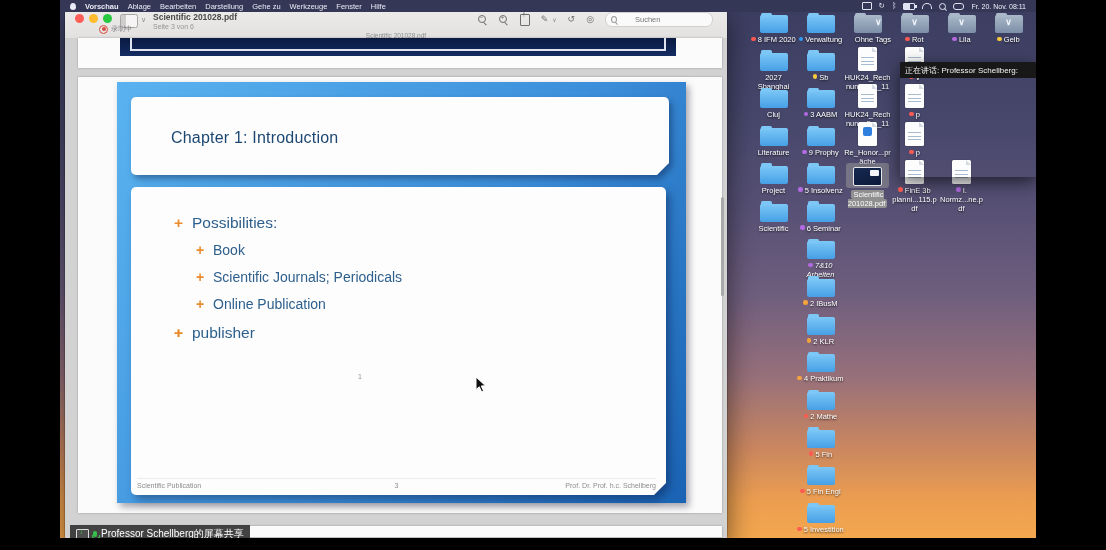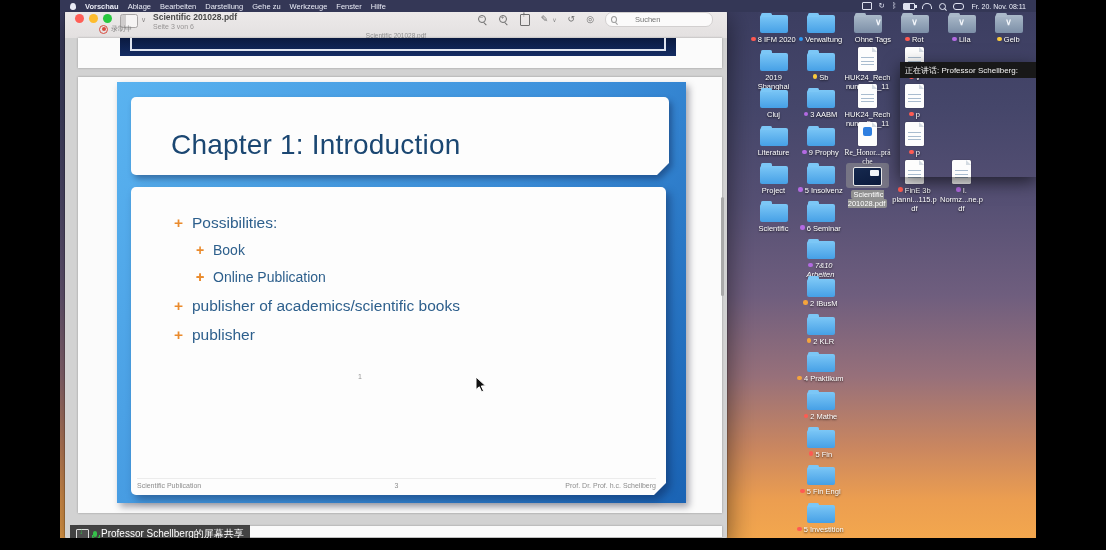--- a/index.html
+++ b/index.html
@@ -90,21 +90,21 @@
   .page-cur{top:39px;height:436px;}
   .page-next{top:488px;height:11px;}
 
   
   .slide{position:absolute;left:39px;top:5px;width:569px;height:421px;
     background:linear-gradient(125deg,#5ab3f0 0%,#3c8fda 55%,#1a63b4 100%);
     box-shadow:3px 4px 7px rgba(0,0,30,.35);}
   .cutcorner{clip-path:polygon(0 0,100% 0,100% calc(100% - 12px),calc(100% - 12px) 100%,0 100%);border-radius:5px;background:#fdfdfd;}
   .sbanner{position:absolute;left:14px;top:15px;width:538px;height:78px;
     filter:drop-shadow(3px 4px 3px rgba(8,20,60,.4));}
-  .sbanner .stitle{position:absolute;left:40px;top:32px;font-size:28px;color:#1b4772;letter-spacing:.2px;}
+  .sbanner .stitle{position:absolute;left:40px;top:32px;font-size:16px;color:#1b4772;letter-spacing:.2px;}
   .sbody{position:absolute;left:14px;top:105px;width:535px;height:308px;
     filter:drop-shadow(4px 5px 4px rgba(8,20,60,.4));}
   .bullets{position:absolute;left:0;top:21px;right:6px;}
   .bullet{position:relative;color:#2d5f8c;}
   .bullet .plus{position:absolute;color:#ea8b2d;font-weight:bold;}
   .bullet.lv1{font-size:15.5px;line-height:29px;padding-left:61px;}
   .bullet.lv1 .plus{left:43px;}
   .bullet.lv2{font-size:14px;line-height:27px;padding-left:82px;}
   .bullet.lv2 .plus{left:65px;}
   .stray{position:absolute;left:227px;top:186px;font-size:7px;color:#777;opacity:.8;}
@@ -219,21 +219,21 @@
         <div class="dicon t-smart" style="left: 925px; top: 12px;">
           <div class="art">
             <div class="shape"></div>
           </div>
           <div class="lbl"><span class="tagdot tag-yellow"></span><span class="txt">Gelb</span></div>
         </div>
         <div class="dicon t-folder" style="left: 690px; top: 49.7px;">
           <div class="art">
             <div class="shape"></div>
           </div>
-          <div class="lbl"><span class="txt">2019 Shanghai</span></div>
+          <div class="lbl"><span class="txt">2027 Shanghai</span></div>
         </div>
         <div class="dicon t-folder" style="left: 737px; top: 49.7px;">
           <div class="art">
             <div class="shape"></div>
           </div>
           <div class="lbl"><span class="tagdot tag-yellow"></span><span class="txt">Sb</span></div>
         </div>
         <div class="dicon t-doc" style="left: 784px; top: 49.7px;">
           <div class="art">
             <div class="shape"></div>
@@ -275,21 +275,21 @@
             <div class="shape"></div>
           </div>
           <div class="lbl"><span class="txt">Literature</span></div>
         </div>
         <div class="dicon t-folder" style="left: 737px; top: 125.1px;">
           <div class="art">
             <div class="shape"></div>
           </div>
           <div class="lbl"><span class="tagdot tag-purple"></span><span class="txt">9 Prophy</span></div>
         </div>
-        <div class="dicon t-mail" style="left: 784px; top: 125.1px; font-family: Liberation Serif, serif;">
+        <div class="dicon t-mail" style="left: 784px; top: 125.1px;">
           <div class="art">
             <div class="shape"></div>
           </div>
           <div class="lbl"><span class="txt">Re_Honor...präche</span></div>
         </div>
         <div class="dicon t-doc" style="left: 831px; top: 125.1px;">
           <div class="art">
             <div class="shape"></div>
           </div>
           <div class="lbl"><span class="tagdot tag-red"></span><span class="txt">p</span></div>
@@ -444,28 +444,28 @@
               <div class="bullet lv1">
                     <span class="plus">+</span>
                     <span class="btxt">Possibilities:</span>
                   </div>
                   <div class="bullet lv2">
                     <span class="plus">+</span>
                     <span class="btxt">Book</span>
                   </div>
                   <div class="bullet lv2">
                     <span class="plus">+</span>
+                    <span class="btxt">Scientific Journals; Periodicals</span>
                   </div>
                   <div class="bullet lv2">
                     <span class="plus">+</span>
                     <span class="btxt">Online Publication</span>
                   </div>
                   <div class="bullet lv1">
                     <span class="plus">+</span>
-                    <span class="btxt">publisher of academics/scientific books</span>
                   </div>
                   <div class="bullet lv1">
                     <span class="plus">+</span>
                     <span class="btxt">publisher</span>
                   </div>
                 </div>
               <span class="stray">1</span>
               <div class="sfoot">
                 <span class="fc">3</span>
                 <span class="fl">Scientific Publication</span>

